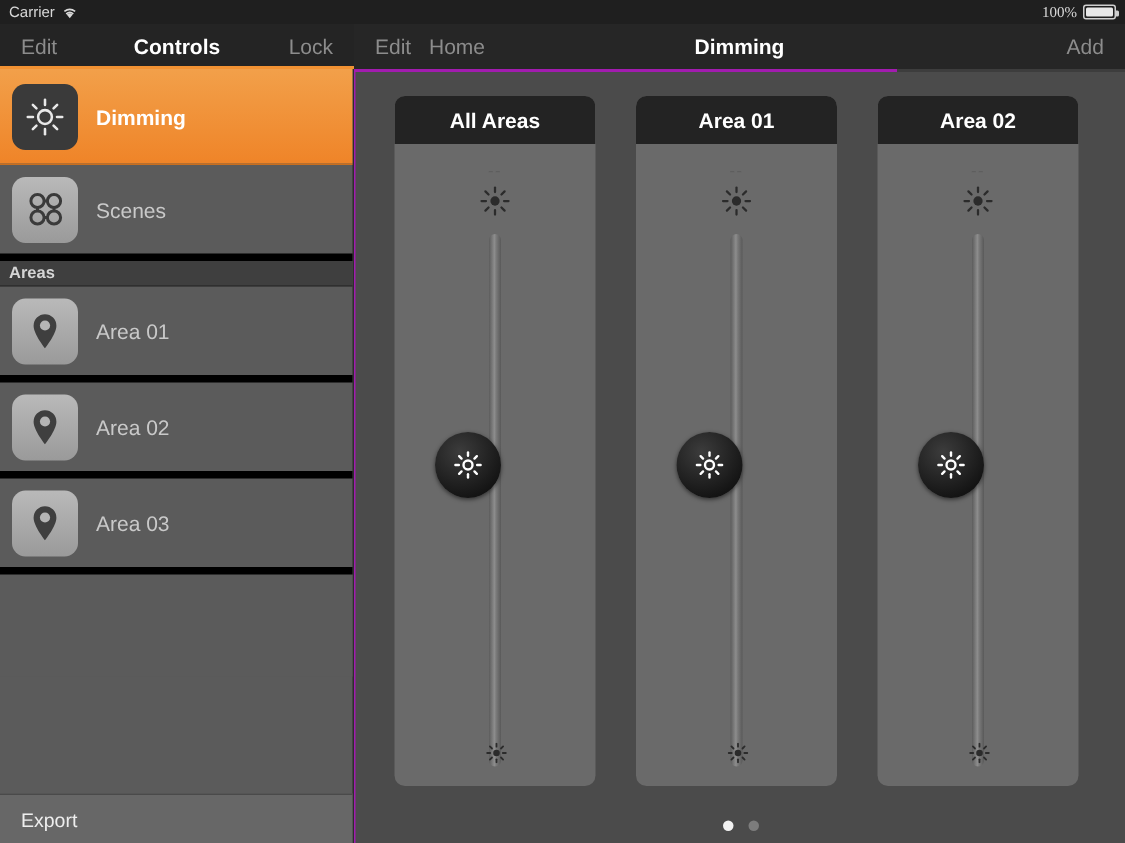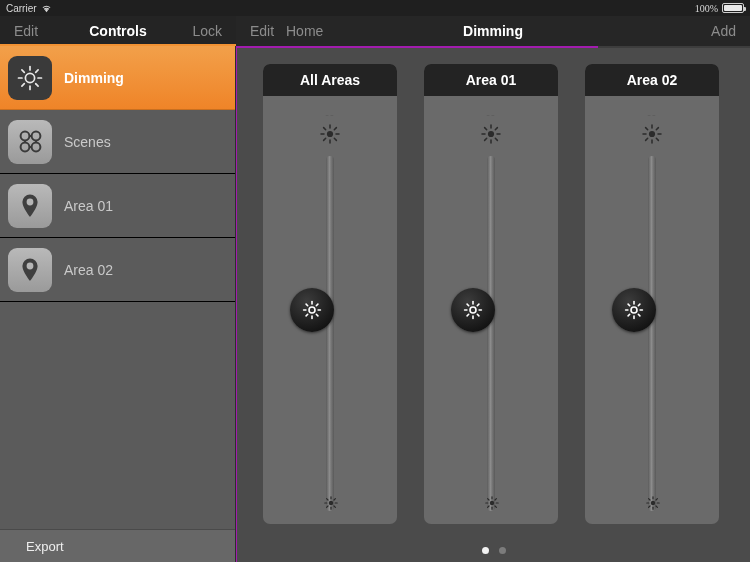--- a/index.html
+++ b/index.html
@@ -40,21 +40,21 @@
     position: absolute; left: 0; top: 44px; width: 236px; height: 2px; background: #f29233;
   }
 
   
   .sidebar {
     position: absolute; left: 0; top: 46px; width: 236px; height: 516px;
     background: #5b5b5b; border-right: 1px solid #2d2d2d;
   }
   .side-row {
     position: relative; height: 64px; display: flex; align-items: center;
-    padding-left: 8px; border-bottom: 1px solid #000000;
+    padding-left: 8px; border-bottom: 5px solid #000000;
   }
   .side-row.selected {
     background: linear-gradient(to bottom, #f2a04a, #ef8428);
     border-bottom: 1px solid #c96f1f;
   }
   .side-label { font-size: 14px; color: #c9c9c9; margin-left: 12px; }
   .side-row.selected .side-label { color: #ffffff; font-weight: bold; }
   .tile {
     width: 44px; height: 44px; border-radius: 9px;
     display: flex; align-items: center; justify-content: center; flex: 0 0 auto;
@@ -63,21 +63,21 @@
   .tile-grey { background: linear-gradient(to bottom, #b9b9b9, #9a9a9a); }
   .section-head {
     height: 17px; background: #3f3f3f; color: #d6d6d6;
     font-size: 11px; font-weight: bold; padding-left: 6px; line-height: 17px;
     border-bottom: 1px solid #2f2f2f;
   }
   .side-filler { background: #5b5b5b; }
   .export-bar {
     position: absolute; left: 0; bottom: 0; width: 235px; height: 33px;
     background: #676767; border-top: 1px solid #4a4a4a;
-    display: flex; align-items: center; padding-left: 26px;
+    display: flex; align-items: center; padding-left: 14px;
   }
   .export-label { font-size: 13px; color: #eeeeee; }
 
   
   .main {
     position: absolute; left: 237px; top: 48px; width: 513px; height: 516px;
     background: #4b4b4b;
   }
   .panel {
     position: absolute; top: 16px; width: 134px; height: 460px;
@@ -183,20 +183,21 @@
             <line x1="12.4" y1="8" x2="14.6" y2="8"></line>
               <line x1="12.4" y1="19" x2="14.6" y2="19"></line>
             <line x1="8" y1="12.4" x2="8" y2="14.6"></line>
               <line x1="19" y1="12.4" x2="19" y2="14.6"></line>
           </g>
         </svg>
       </span>
       <span class="side-label">Scenes</span>
     </div>
 
+    <div class="section-head">Areas</div>
 
     <div class="side-row">
       <span class="tile tile-grey">
         <svg width="24" height="28" viewBox="0 0 24 28">
             <path d="M12 2.5a7.6 7.6 0 0 0-7.6 7.6c0 5.6 7.6 15 7.6 15s7.6-9.4 7.6-15A7.6 7.6 0 0 0 12 2.5z" fill="#3f3f3f"></path>
             <circle cx="12" cy="10" r="3.4" fill="#b5b5b5"></circle>
           </svg>
       </span>
       <span class="side-label">Area 01</span>
     </div>
@@ -204,20 +205,29 @@
     <div class="side-row">
       <span class="tile tile-grey">
         <svg width="24" height="28" viewBox="0 0 24 28">
             <path d="M12 2.5a7.6 7.6 0 0 0-7.6 7.6c0 5.6 7.6 15 7.6 15s7.6-9.4 7.6-15A7.6 7.6 0 0 0 12 2.5z" fill="#3f3f3f"></path>
             <circle cx="12" cy="10" r="3.4" fill="#b5b5b5"></circle>
           </svg>
       </span>
       <span class="side-label">Area 02</span>
     </div>
 
+    <div class="side-row">
+      <span class="tile tile-grey">
+        <svg width="24" height="28" viewBox="0 0 24 28">
+            <path d="M12 2.5a7.6 7.6 0 0 0-7.6 7.6c0 5.6 7.6 15 7.6 15s7.6-9.4 7.6-15A7.6 7.6 0 0 0 12 2.5z" fill="#3f3f3f"></path>
+            <circle cx="12" cy="10" r="3.4" fill="#b5b5b5"></circle>
+          </svg>
+      </span>
+      <span class="side-label">Area 03</span>
+    </div>
 
 
     <div class="side-filler" style="height:68px;"></div>
 
     <div class="export-bar">
       <span class="export-label">Export</span>
     </div>
   </div>
 
   <div class="main">

